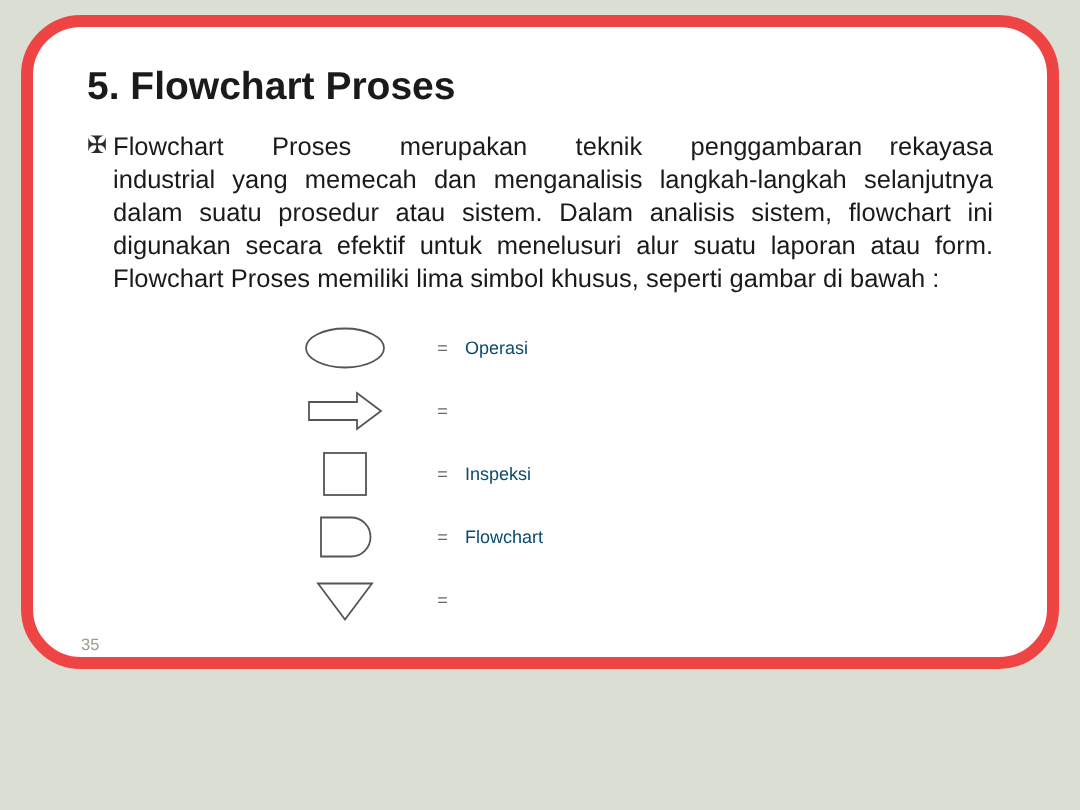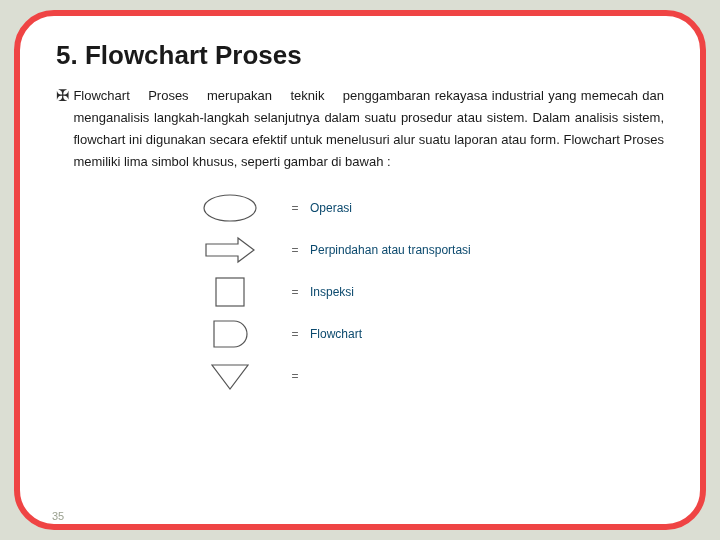--- a/index.html
+++ b/index.html
@@ -9,23 +9,23 @@
     height: 540px;
     background: #dbded3;
     font-family: Verdana, Geneva, sans-serif;
     position: relative;
   }
   .slide {
     position: absolute;
     left: 14px;
     top: 10px;
     width: 692px;
-    height: 520px;
+    height: 436px;
     background: #ffffff;
-    border: 6px solid #ef4444;
+    border: 8px solid #ef4444;
     border-radius: 40px;
     padding: 24px 36px 18px 36px;
   }
   .title {
     font-size: 26px;
     font-weight: bold;
     color: #1a1a1a;
     margin: 0 0 14px 0;
   }
   .body-wrap {
@@ -33,21 +33,21 @@
     align-items: flex-start;
   }
   .bullet {
     font-family: "Segoe UI Symbol", Arial, sans-serif;
     font-size: 16px;
     color: #2a2a2a;
     margin-right: 4px;
     line-height: 22px;
   }
   .paragraph {
-    font-size: 13px;
+    font-size: 17px;
     line-height: 22px;
     color: #1a1a1a;
     text-align: justify;
     text-justify: inter-word;
     margin: 0;
   }
   .sp0 { word-spacing: 14px; }
   .symbols {
     margin: 14px auto 0 auto;
     width: 360px;
@@ -111,21 +111,20 @@
       <div class="label">Operasi</div>
     </div>
 
     <div class="row">
       <div class="shape-cell">
         <svg width="60" height="32">
             <path d="M6 10 L38 10 L38 4 L54 16 L38 28 L38 22 L6 22 Z" fill="none" stroke="#555" stroke-width="1.2"></path>
           </svg>
       </div>
       <div class="eq">=</div>
-      <div class="label">Perpindahan atau transportasi</div>
     </div>
 
     <div class="row">
       <div class="shape-cell">
         <svg width="60" height="34">
             <rect x="16" y="3" width="28" height="28" fill="none" stroke="#555" stroke-width="1.2"></rect>
           </svg>
       </div>
       <div class="eq">=</div>
       <div class="label">Inspeksi</div>

